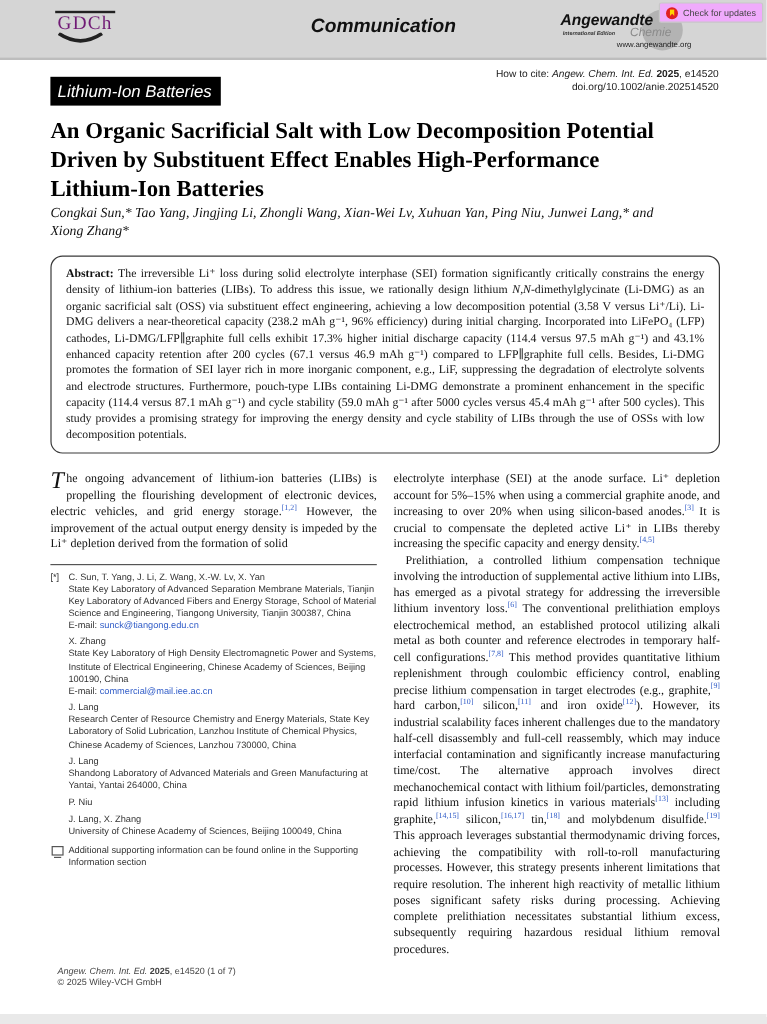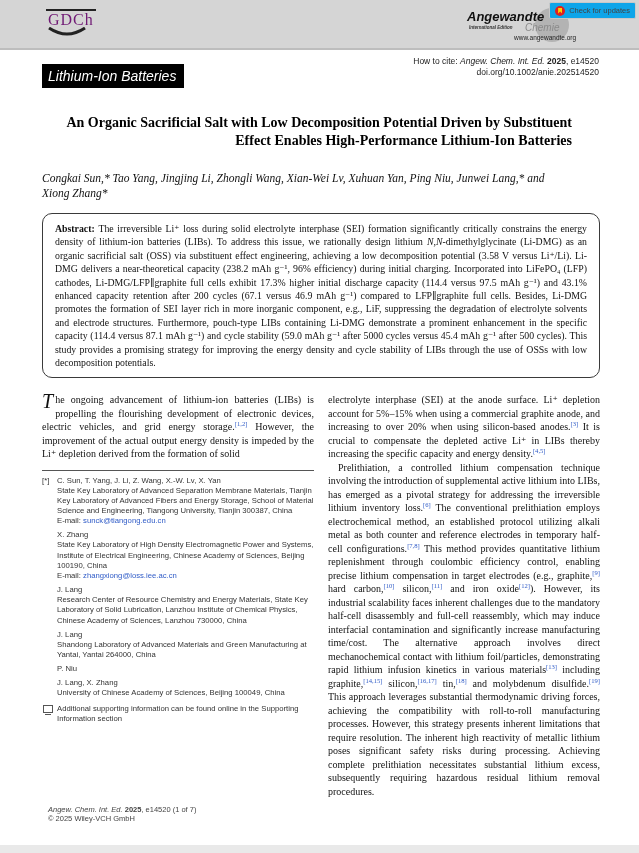--- a/index.html
+++ b/index.html
@@ -21,37 +21,37 @@
         background:#b3b3b3;}
   .acie-l1{position:absolute;left:0;top:3px;font-family:"Liberation Sans",sans-serif;
         font-weight:700;font-style:italic;font-size:13px;color:#111;white-space:nowrap;}
   .acie-intl{position:absolute;left:2px;top:19px;font-family:"Liberation Sans",sans-serif;
         font-weight:700;font-style:italic;font-size:4.5px;color:#333;white-space:nowrap;}
   .acie-l2{position:absolute;left:58px;top:16px;font-family:"Liberation Sans",sans-serif;
         font-style:italic;font-size:10px;color:#8a8a8a;white-space:nowrap;}
   .acie-url{position:absolute;left:47px;top:28px;font-family:"Liberation Sans",sans-serif;
         font-size:6.5px;color:#222;white-space:nowrap;}
 
-  .chk{position:absolute;right:3px;top:2px;height:15px;background:#0ea5e9;border:1px solid #c8c8c8;
+  .chk{position:absolute;right:3px;top:2px;height:15px;background:#f0abfc;border:1px solid #c8c8c8;
         border-radius:2px;display:flex;align-items:center;padding:0 5px;gap:4px;cursor:pointer;}
   .chk-icon{width:10px;height:10px;border-radius:50%;background:#e02020;position:relative;flex:0 0 auto;}
   .chk-icon:before{content:"";position:absolute;left:3px;top:2px;width:4px;height:6px;background:#ffd400;
         clip-path:polygon(0 0,100% 0,100% 100%,50% 65%,0 100%);}
   .chk-label{font-family:"Liberation Sans",sans-serif;font-size:7.5px;color:#444;white-space:nowrap;}
 
   
   .cite{position:absolute;right:40px;top:56px;text-align:right;
         font-family:"Liberation Sans",sans-serif;font-size:8.5px;color:#222;line-height:1.35;}
   .badge{position:absolute;left:42px;top:64px;background:#000;color:#fff;
         font-family:"Liberation Sans",sans-serif;font-weight:400;font-style:italic;
         font-size:14px;padding:4px 8px 4px 6px;}
 
   
-  .title{position:absolute;left:42px;top:114px;width:530px;font-weight:700;
-        font-size:14px;line-height:1.27;color:#000;text-align:right;}
+  .title{position:absolute;left:42px;top:98px;width:530px;font-weight:700;
+        font-size:19px;line-height:1.27;color:#000;}
   .authors{position:absolute;left:42px;top:171px;width:515px;font-style:italic;
         font-size:11.5px;line-height:1.3;color:#111;}
 
   
   .abs{position:absolute;left:42px;top:213px;width:532px;border:1.2px solid #3a3a3a;
         border-radius:10px;padding:8px 12px;font-size:9.8px;line-height:1.37;
         text-align:justify;color:#111;}
 
   
   .cols{position:absolute;left:42px;top:393px;width:558px;display:flex;gap:14px;}
@@ -87,20 +87,21 @@
 
 <div class="page">
 
   <div class="band">
     <div class="gdch">
       <span class="gdch-text">GDCh</span>
       <svg class="gdch-arc" width="42" height="10" viewBox="0 0 42 10">
         <path d="M3 1 Q21 13 39 1" fill="none" stroke="#222" stroke-width="3"></path>
       </svg>
     </div>
+    <div class="comm">Communication</div>
     <div class="acie">
       <div class="acie-circle"></div>
       <div class="acie-l1">Angewandte</div>
       <div class="acie-intl">International Edition</div>
       <div class="acie-l2">Chemie</div>
       <div class="acie-url">www.angewandte.org</div>
     </div>
   </div>
 
   <div class="chk">
@@ -130,21 +131,21 @@
 
         <div class="affil">
           <div>C. Sun, T. Yang, J. Li, Z. Wang, X.-W. Lv, X. Yan</div>
           <div>State Key Laboratory of Advanced Separation Membrane Materials, Tianjin Key Laboratory of Advanced Fibers and Energy Storage, School of Material Science and Engineering, Tiangong University, Tianjin 300387, China</div>
           <div><span>E-mail:</span> <a class="email">sunck@tiangong.edu.cn</a></div>
         </div>
 
         <div class="affil">
           <div>X. Zhang</div>
           <div>State Key Laboratory of High Density Electromagnetic Power and Systems, Institute of Electrical Engineering, Chinese Academy of Sciences, Beijing 100190, China</div>
-          <div><span>E-mail:</span> <a class="email">zhangxiong@loss.iee.ac.cn</a></div>
+          <div><span>E-mail:</span> <a class="email">commercial@mail.iee.ac.cn</a></div>
         </div>
 
         <div class="affil">
           <div>J. Lang</div>
           <div>Research Center of Resource Chemistry and Energy Materials, State Key Laboratory of Solid Lubrication, Lanzhou Institute of Chemical Physics, Chinese Academy of Sciences, Lanzhou 730000, China</div>
         </div>
 
         <div class="affil">
           <div>J. Lang</div>
           <div>Shandong Laboratory of Advanced Materials and Green Manufacturing at Yantai, Yantai 264000, China</div>

